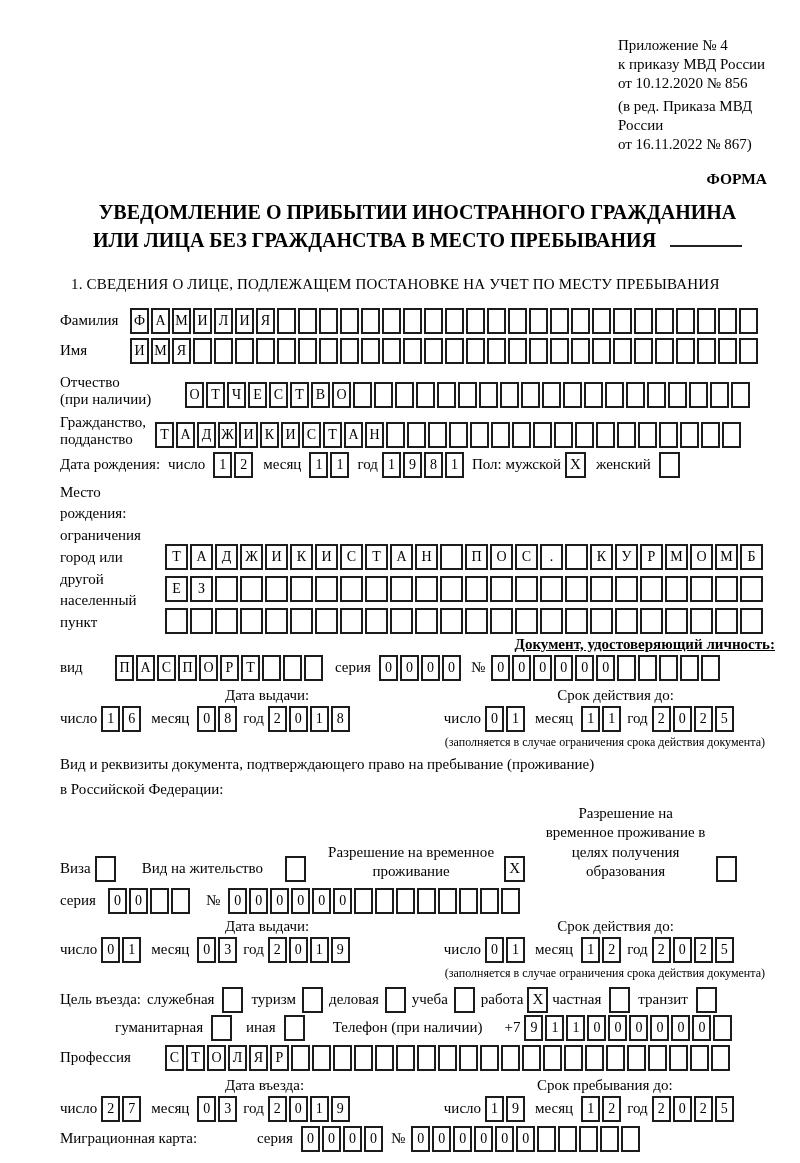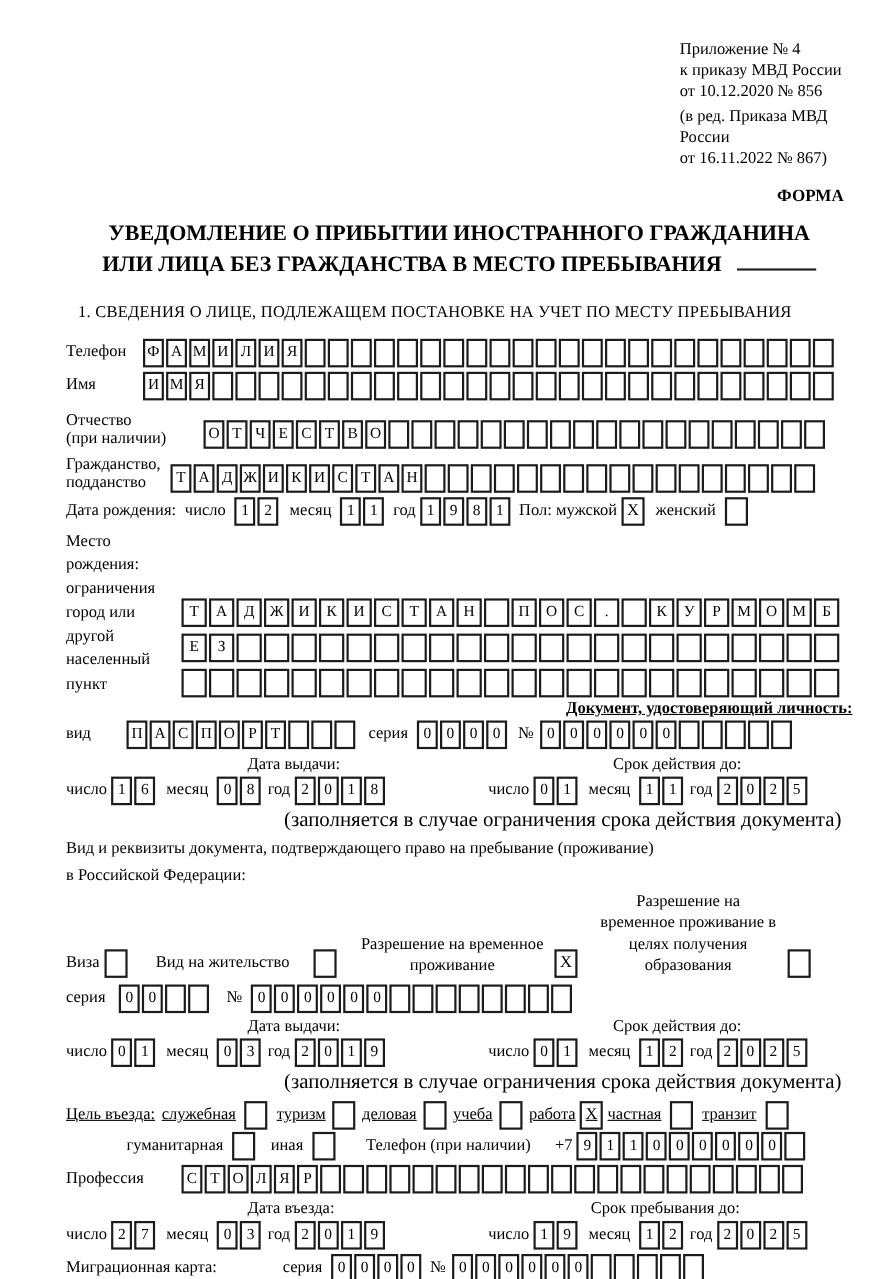--- a/index.html
+++ b/index.html
@@ -12,21 +12,21 @@
   .blank-underline{display:inline-block;width:72px;border-bottom:2px solid #222;height:14px;margin-left:14px;}
   .section-h{font-weight:normal;margin-top:22px;font-size:15px;letter-spacing:.2px;margin-left:11px;}
   .row{display:flex;align-items:center;}
   .rowt{display:flex;align-items:flex-end;}
   .cells{display:flex;flex-wrap:nowrap;}
   .cell{box-sizing:border-box;flex:0 0 auto;width:19px;height:26px;border:2px solid #1c1c1c;margin-right:2px;display:flex;align-items:center;justify-content:center;font-size:14px;}
   .cells.lg .cell{width:23px;}
   .cbox{box-sizing:border-box;flex:0 0 auto;width:21px;height:26px;border:2px solid #1c1c1c;display:inline-flex;align-items:center;justify-content:center;font-size:15px;}
   .lbl{white-space:nowrap;}
   .g4{margin-left:4px;} .g6{margin-left:6px;} .g8{margin-left:8px;} .g10{margin-left:10px;}
-  .note-small{font-size:19px;}
+  .note-small{font-size:12px;}
   .center{text-align:right;text-decoration:underline;}
   .mt2{margin-top:2px;} .mt4{margin-top:4px;} .mt6{margin-top:6px;} .mt8{margin-top:8px;}
   .opt-label{text-align:center;line-height:1.3;}
 </style>
 </head>
 <body>
 
 <div class="page">
 
   <div class="annex">
@@ -42,21 +42,21 @@
   <div class="forma">ФОРМА</div>
 
   <div class="title">
     <div>УВЕДОМЛЕНИЕ О ПРИБЫТИИ ИНОСТРАННОГО ГРАЖДАНИНА</div>
     <div><span>ИЛИ ЛИЦА БЕЗ ГРАЖДАНСТВА В МЕСТО ПРЕБЫВАНИЯ</span><span class="blank-underline"></span></div>
   </div>
 
   <div class="section-h">1. СВЕДЕНИЯ О ЛИЦЕ, ПОДЛЕЖАЩЕМ ПОСТАНОВКЕ НА УЧЕТ ПО МЕСТУ ПРЕБЫВАНИЯ</div>
 
   <div class="row" style="margin-top:15px;">
-    <span class="lbl" style="width:70px;">Телефон</span>
+    <span class="lbl" style="width:70px;">Фамилия</span>
     <span class="cells">
         <span class="cell">Ф</span>
         <span class="cell">А</span>
         <span class="cell">М</span>
         <span class="cell">И</span>
         <span class="cell">Л</span>
         <span class="cell">И</span>
         <span class="cell">Я</span>
         <span class="cell"></span>
         <span class="cell"></span>
@@ -476,21 +476,21 @@
     <span class="cells g4">
         <span class="cell">2</span>
         <span class="cell">0</span>
         <span class="cell">2</span>
         <span class="cell">5</span>
       </span>
   </div>
 
   <div class="note-small" style="text-align:right;padding-right:10px;margin-top:3px;">(заполняется в случае ограничения срока действия документа)</div>
 
-  <div class="row mt6" style="justify-content:space-between;padding-right:4px;text-decoration:underline;">
+  <div class="row mt6" style="justify-content:space-between;padding-right:4px;">
     <span class="row">
       <span class="lbl">Цель въезда:</span>
       <span class="lbl g6">служебная</span>
       <span class="cbox g8"></span>
       <span class="lbl g8">туризм</span>
       <span class="cbox g6"></span>
       <span class="lbl g6">деловая</span>
       <span class="cbox g6"></span>
       <span class="lbl g6">учеба</span>
       <span class="cbox g6"></span>

